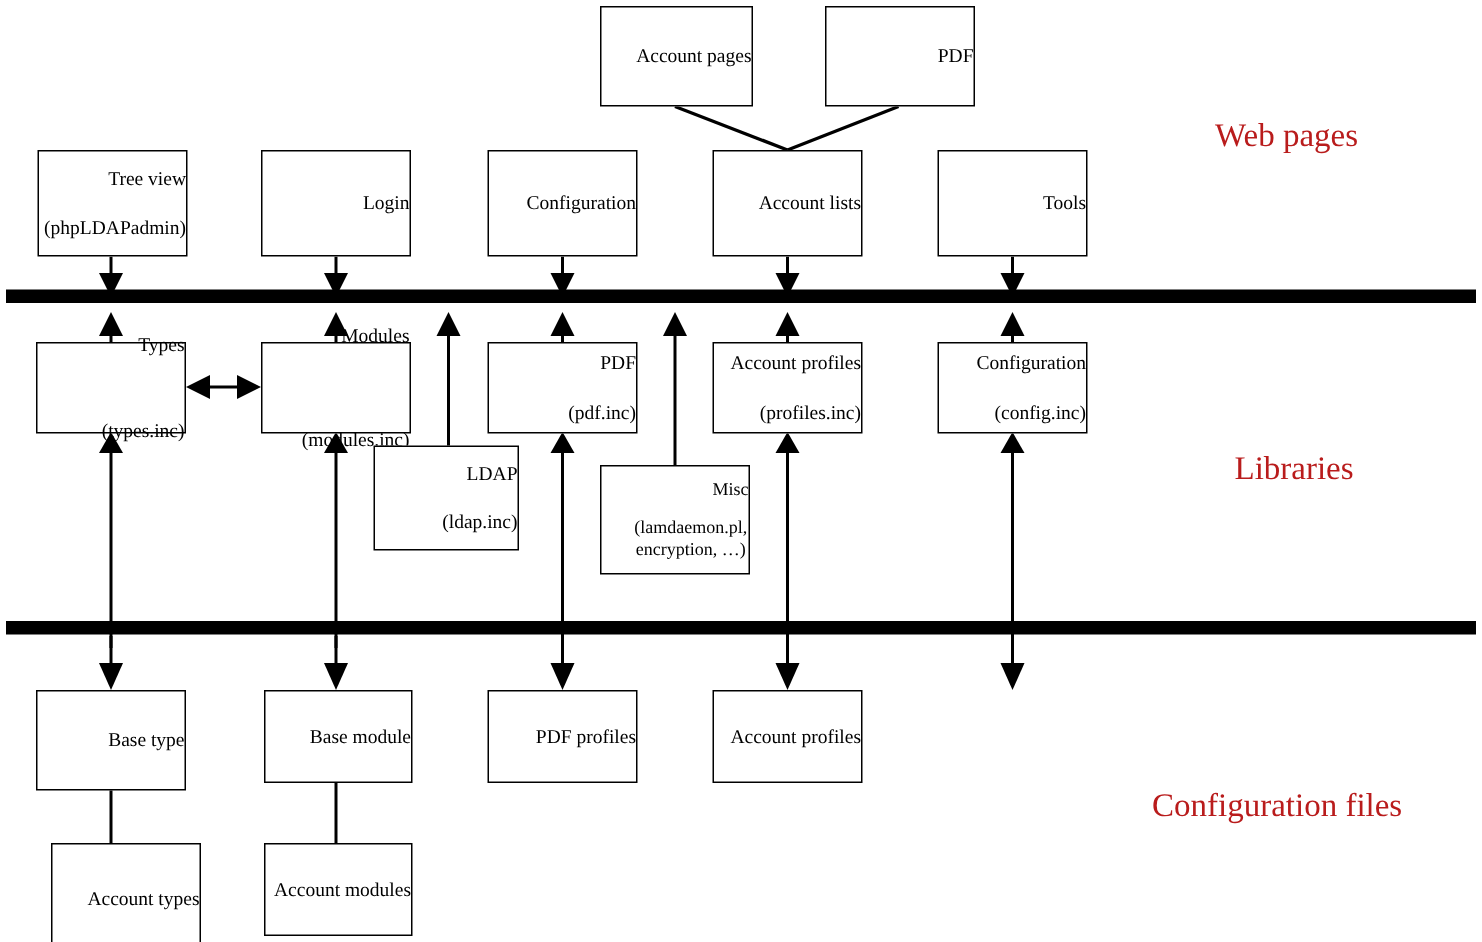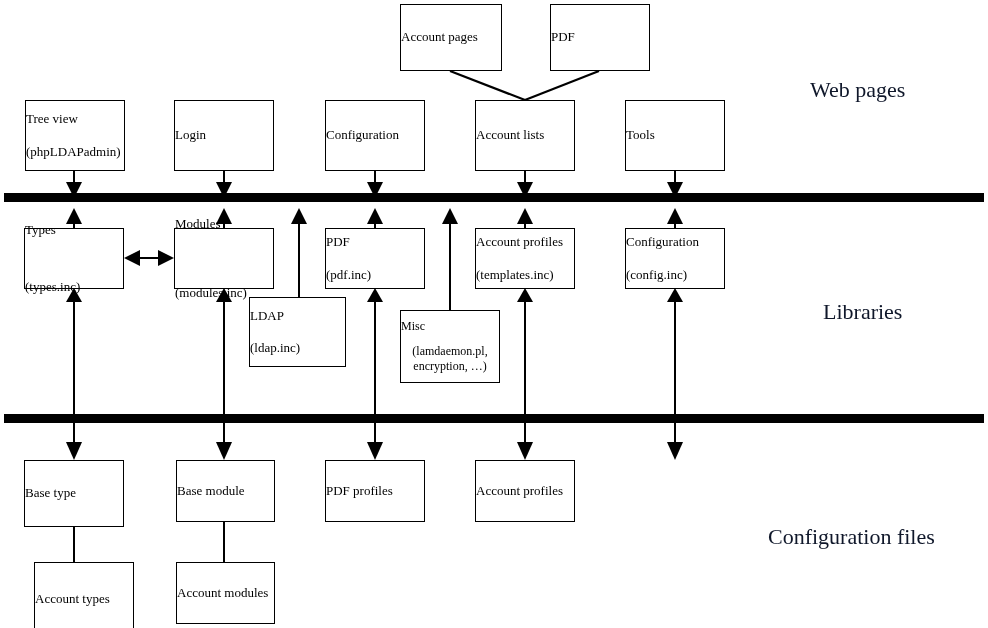--- a/index.html
+++ b/index.html
@@ -16,46 +16,47 @@
     font-family: "Liberation Serif", "DejaVu Serif", serif;
     overflow: hidden;
   }
   .box {
     position: absolute;
     box-sizing: border-box;
     border: 1px solid #000000;
     background: #ffffff;
     display: flex;
     flex-direction: column;
-    align-items: flex-start;
+    align-items: flex-end;
     justify-content: center;
     text-align: center;
     font-size: 13px;
     color: #000000;
     line-height: 1.25;
     z-index: 5;
+    padding-left: 21px;
   }
   .box .ln {
     display: block;
     white-space: nowrap;
   }
   .box .ln.sub {
     margin-top: 16px;
   }
   .box.two-line-wrap {
     line-height: 1.35;
   }
   .box.misc .ln.sub {
     margin-top: 10px;
     white-space: normal;
   }
   .zone-label {
     position: absolute;
     font-size: 22px;
-    color: #0f172a;
+    color: #b91c1c;
     white-space: nowrap;
     z-index: 4;
   }
   .hbar {
     position: absolute;
     background: #000000;
     z-index: 6;
   }
   svg.edges {
     position: absolute;
@@ -245,21 +246,21 @@
     <span class="ln sub">(modules.inc)</span>
   </div>
 
   <div class="box" style="left:325px; top:228px; width:100px; height:61px;">
     <span class="ln">PDF</span>
     <span class="ln sub">(pdf.inc)</span>
   </div>
 
   <div class="box" style="left:475px; top:228px; width:100px; height:61px;">
     <span class="ln">Account profiles</span>
-    <span class="ln sub">(templates.inc)</span>
+    <span class="ln sub">(profiles.inc)</span>
   </div>
 
   <div class="box" style="left:625px; top:228px; width:100px; height:61px;">
     <span class="ln">Configuration</span>
     <span class="ln sub">(config.inc)</span>
   </div>
 
   <div class="box" style="left:249px; top:297px; width:97px; height:70px;">
     <span class="ln">LDAP</span>
     <span class="ln sub">(ldap.inc)</span>

